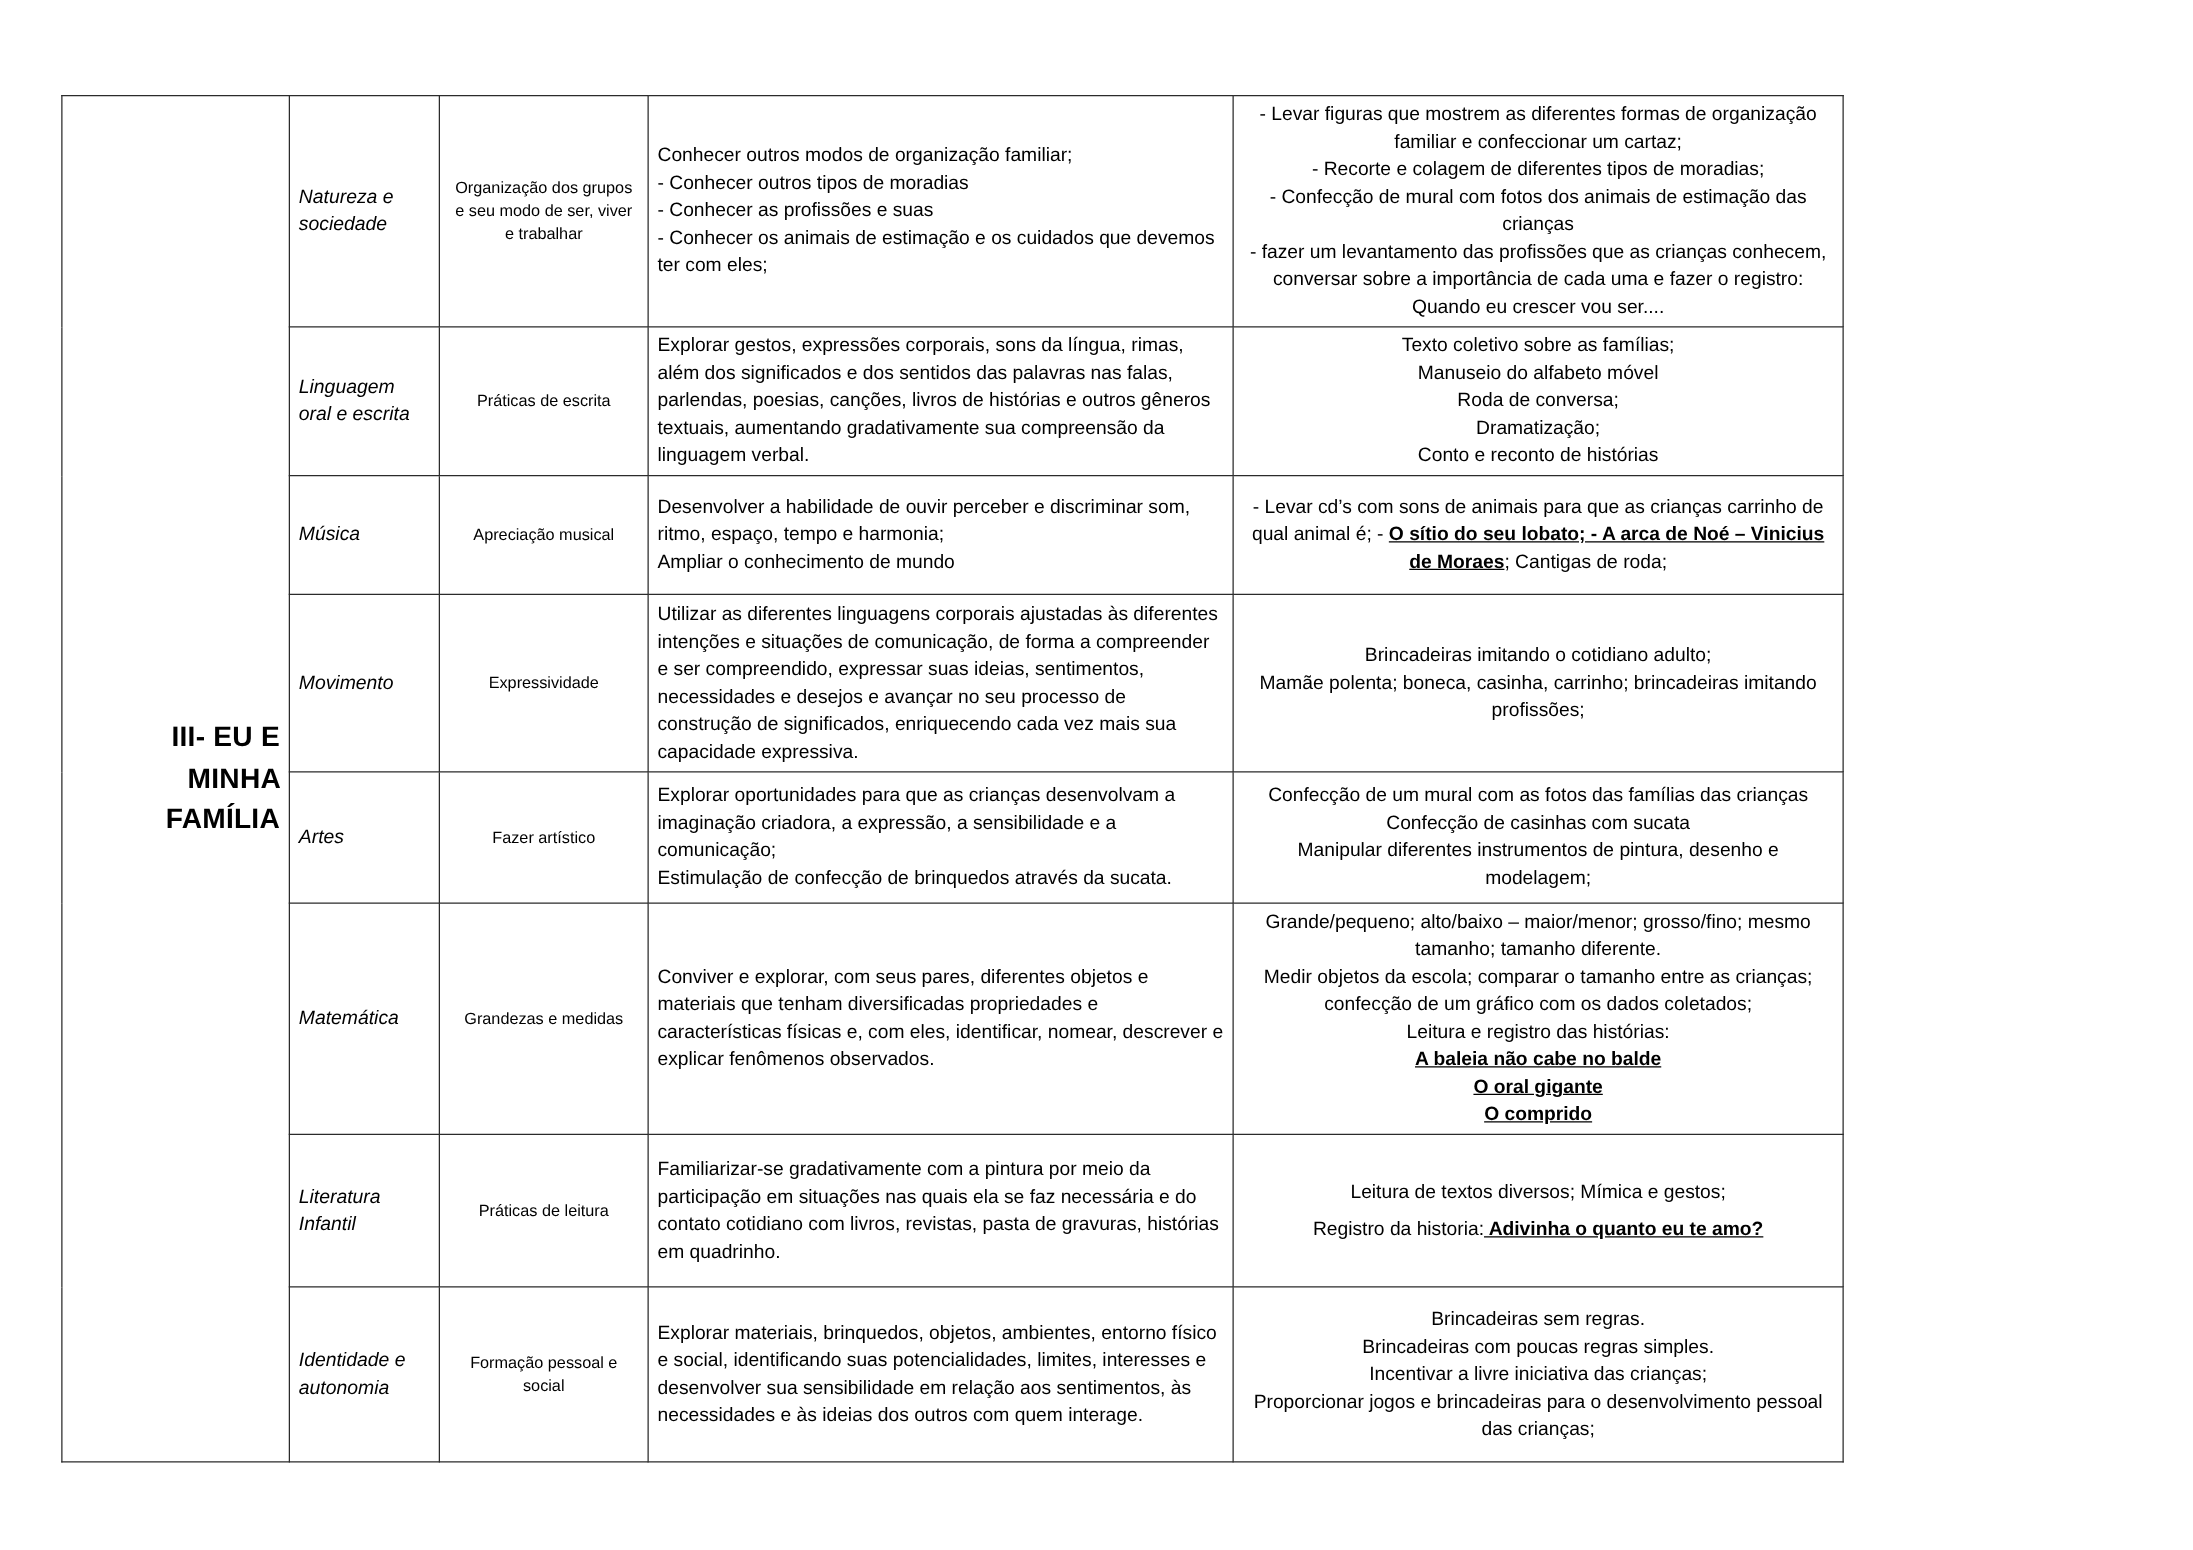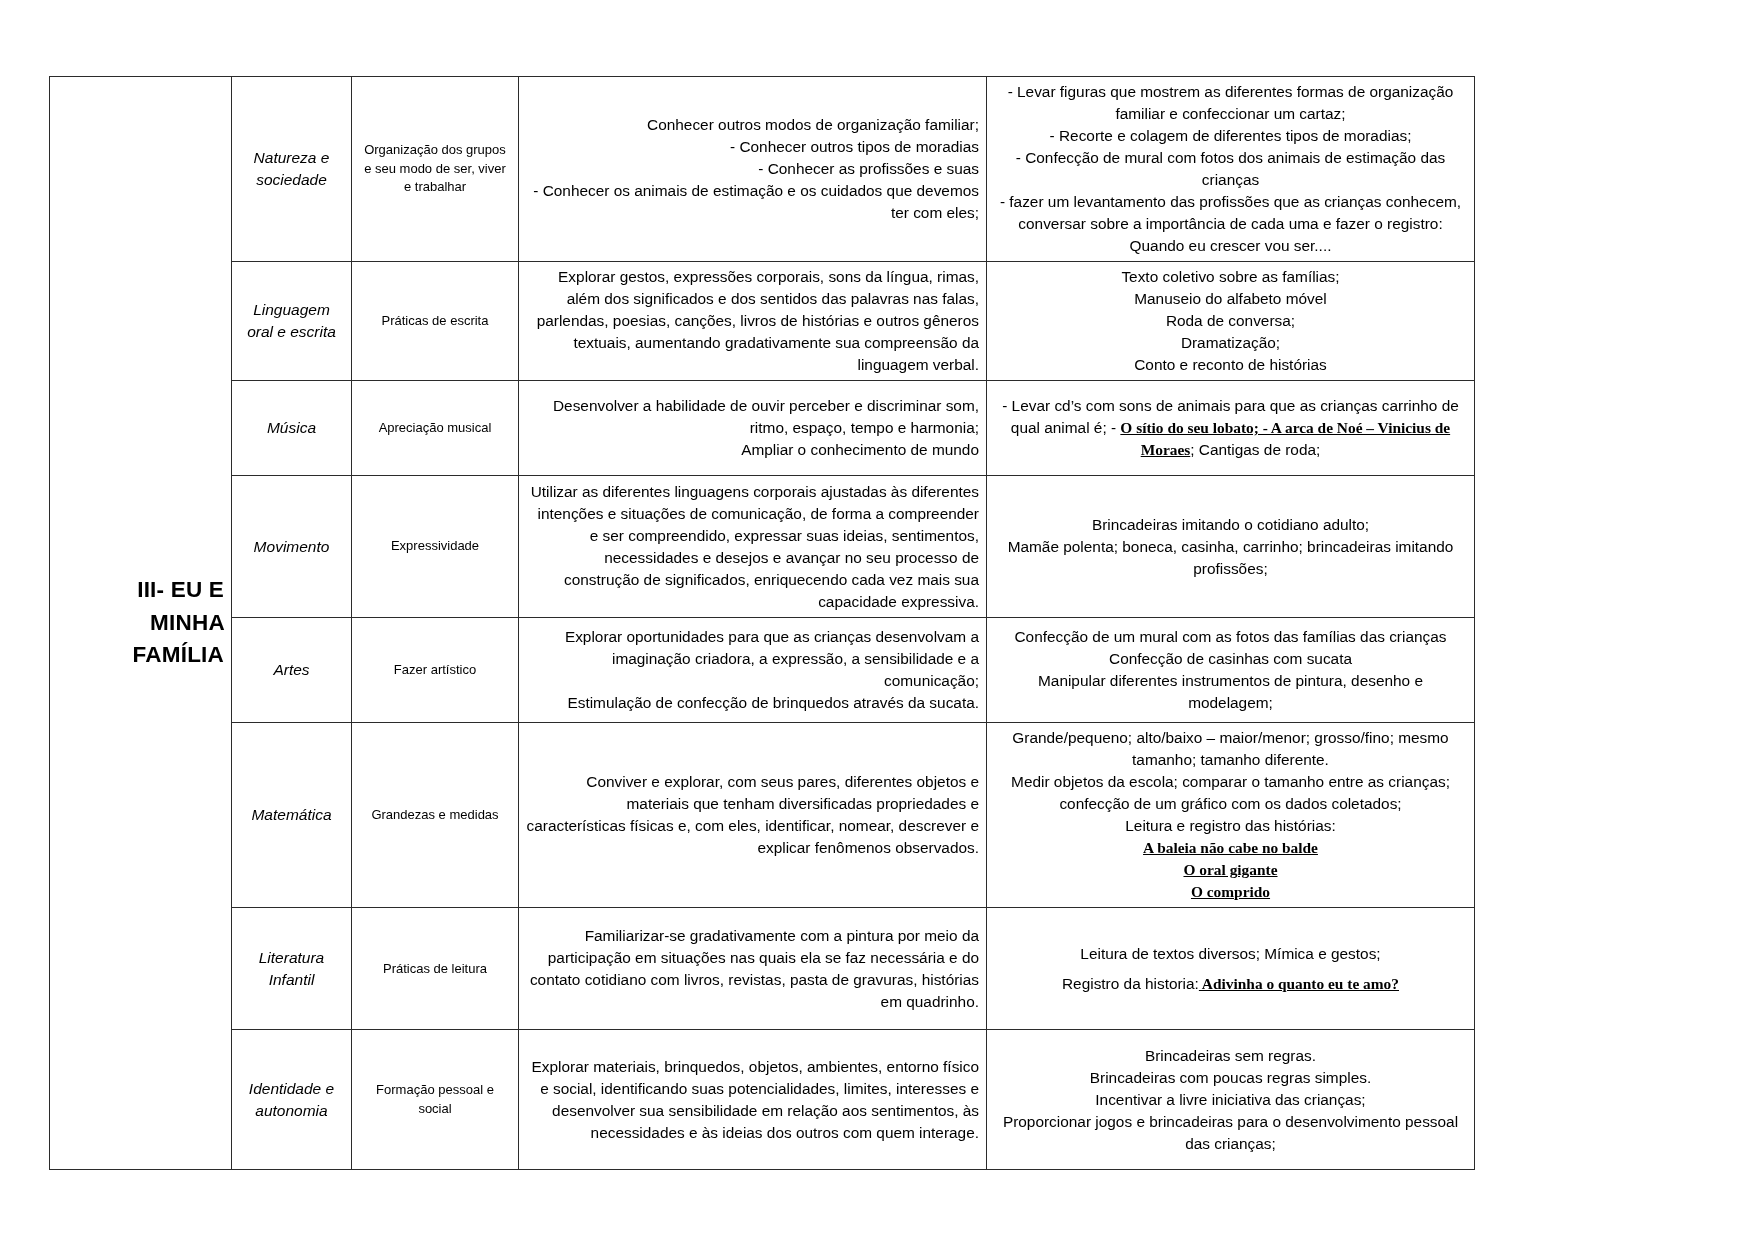--- a/index.html
+++ b/index.html
@@ -48,47 +48,45 @@
   col.c-act     { width: 488px; }
 
   .theme-cell {
     text-align: right;
     font-weight: bold;
     font-size: 22.5px;
     line-height: 1.45;
     letter-spacing: 0.2px;
   }
   .area-cell {
-    text-align: center;
     font-style: italic;
     font-size: 15.5px;
     line-height: 1.4;
   }
   .content-cell {
     text-align: center;
     font-size: 13px;
     line-height: 1.42;
   }
   .obj-cell {
-    text-align: right;
+    text-align: left;
     font-size: 15.4px;
     line-height: 1.43;
   }
   .act-cell {
     text-align: center;
     font-size: 15.4px;
     line-height: 1.43;
   }
   .act-cell .ln, .obj-cell .ln {
     display: block;
   }
   .bu {
     font-weight: bold;
     text-decoration: underline;
-    font-family: Liberation Serif, serif;
   }
   .spacer-line { display: block; height: 0.55em; }
 </style>
 </head>
 <body>
 
 <div class="page">
   <div class="sheet">
     <table class="plan">
       <colgroup>

